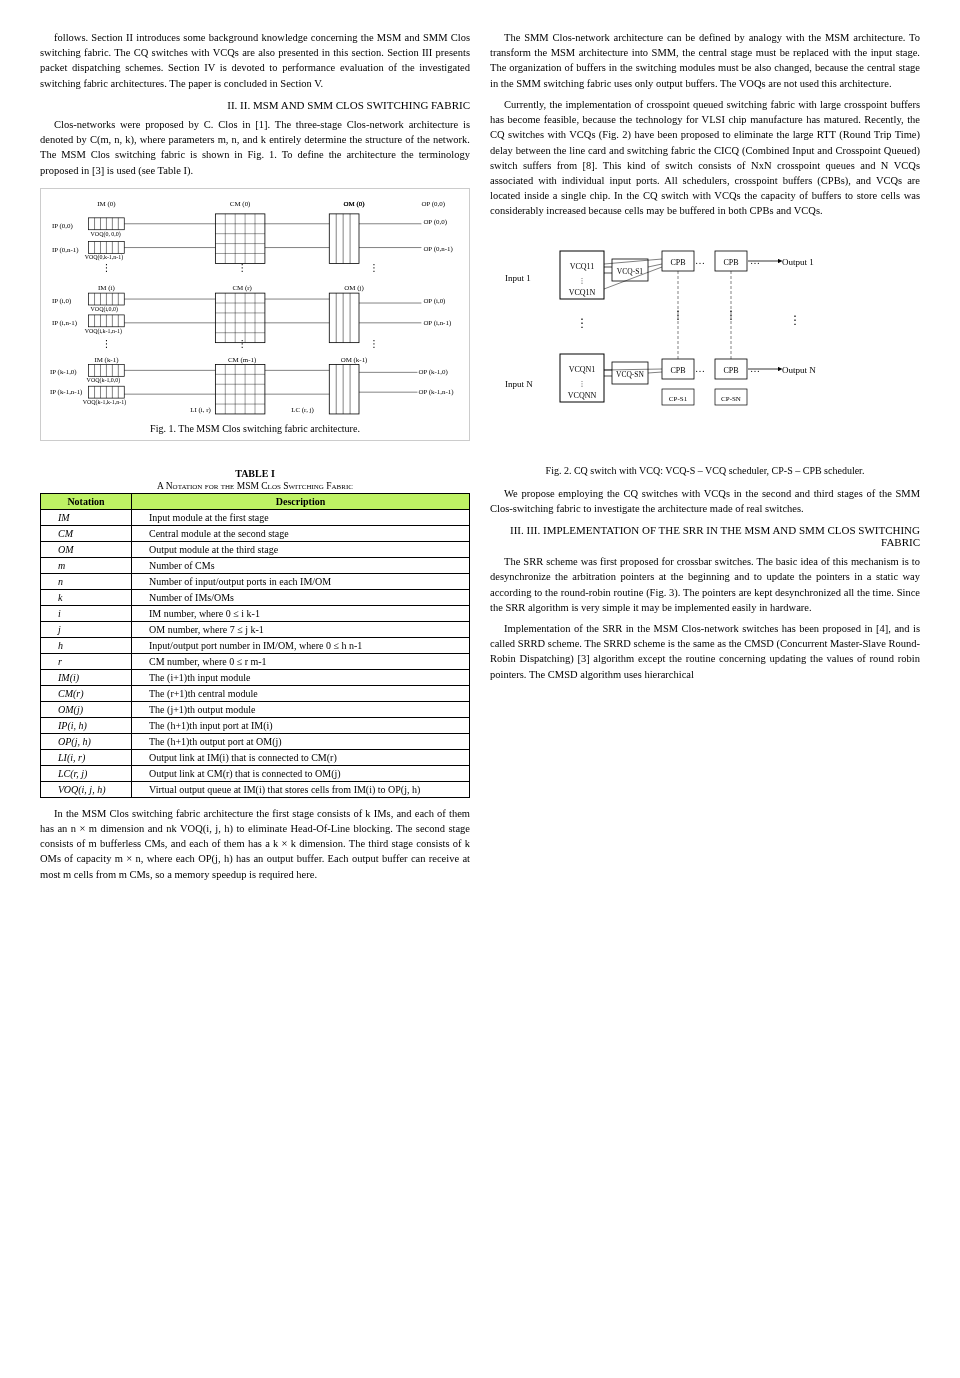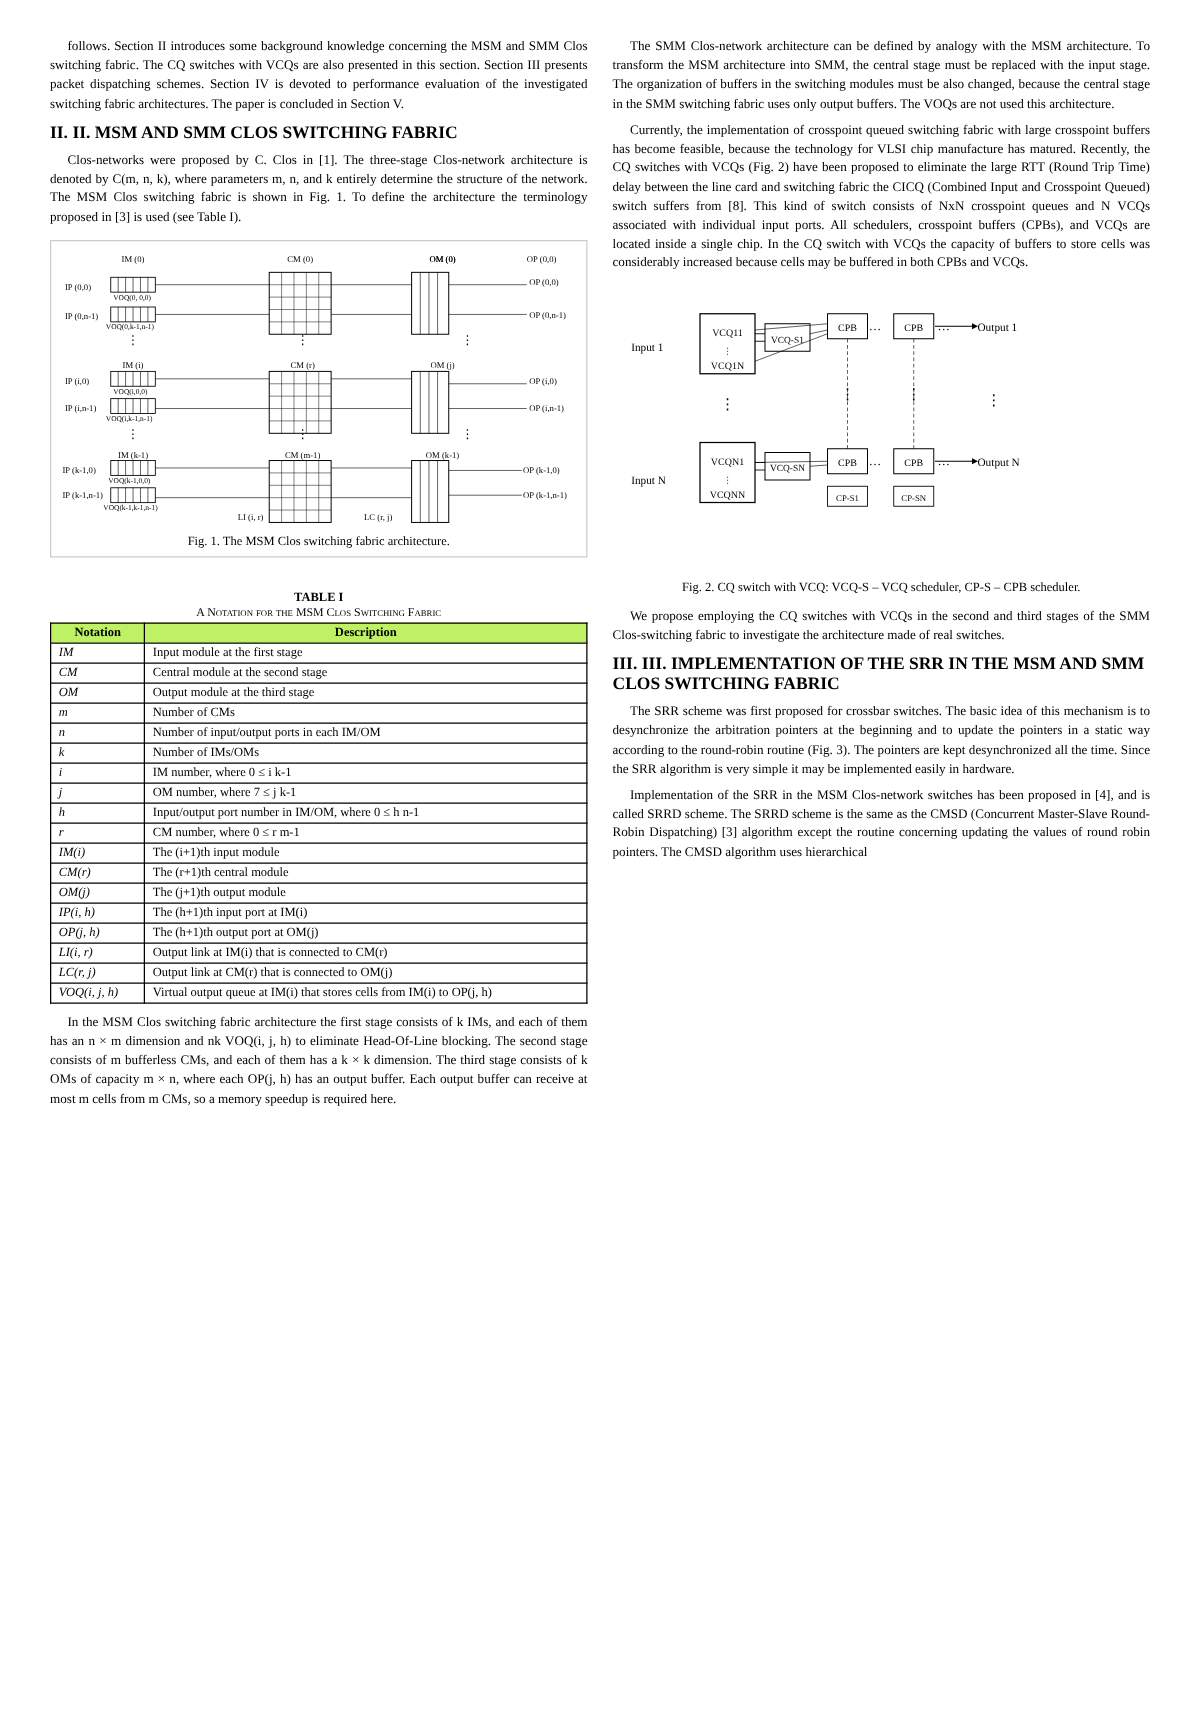--- a/index.html
+++ b/index.html
@@ -31,25 +31,25 @@
     .col-right {
       flex: 1;
     }
     p {
       text-align: justify;
       line-height: 1.45;
       margin-bottom: 6px;
       font-size: 10.5px;
     }
     .section-heading {
-      text-align: left;
-      font-size: 14px;
+      text-align: right;
+      font-size: 11px;
       font-variant: small-caps;
       margin: 8px 0 6px 0;
-      font-weight: bold;
+      font-weight: normal;
     }
     .indent { text-indent: 14px; }
     .figure-block {
       border: 1px solid #ccc;
       margin: 10px 0;
       padding: 6px;
     }
     .fig-caption {
       text-align: center;
       font-size: 10px;
@@ -77,21 +77,21 @@
     }
     table.notation-table th {
       border: 1px solid #000;
       padding: 2px 6px;
       text-align: center;
       font-weight: bold;
       background: #bef264;
     }
     table.notation-table td {
       border: 1px solid #000;
-      padding: 2px 6px;
+      padding: 2px 17px;
       vertical-align: top;
     }
     table.notation-table td.sym {
       font-style: italic;
       white-space: nowrap;
     }
     
     .fig-svg {
       width: 100%;
       height: 220px;

